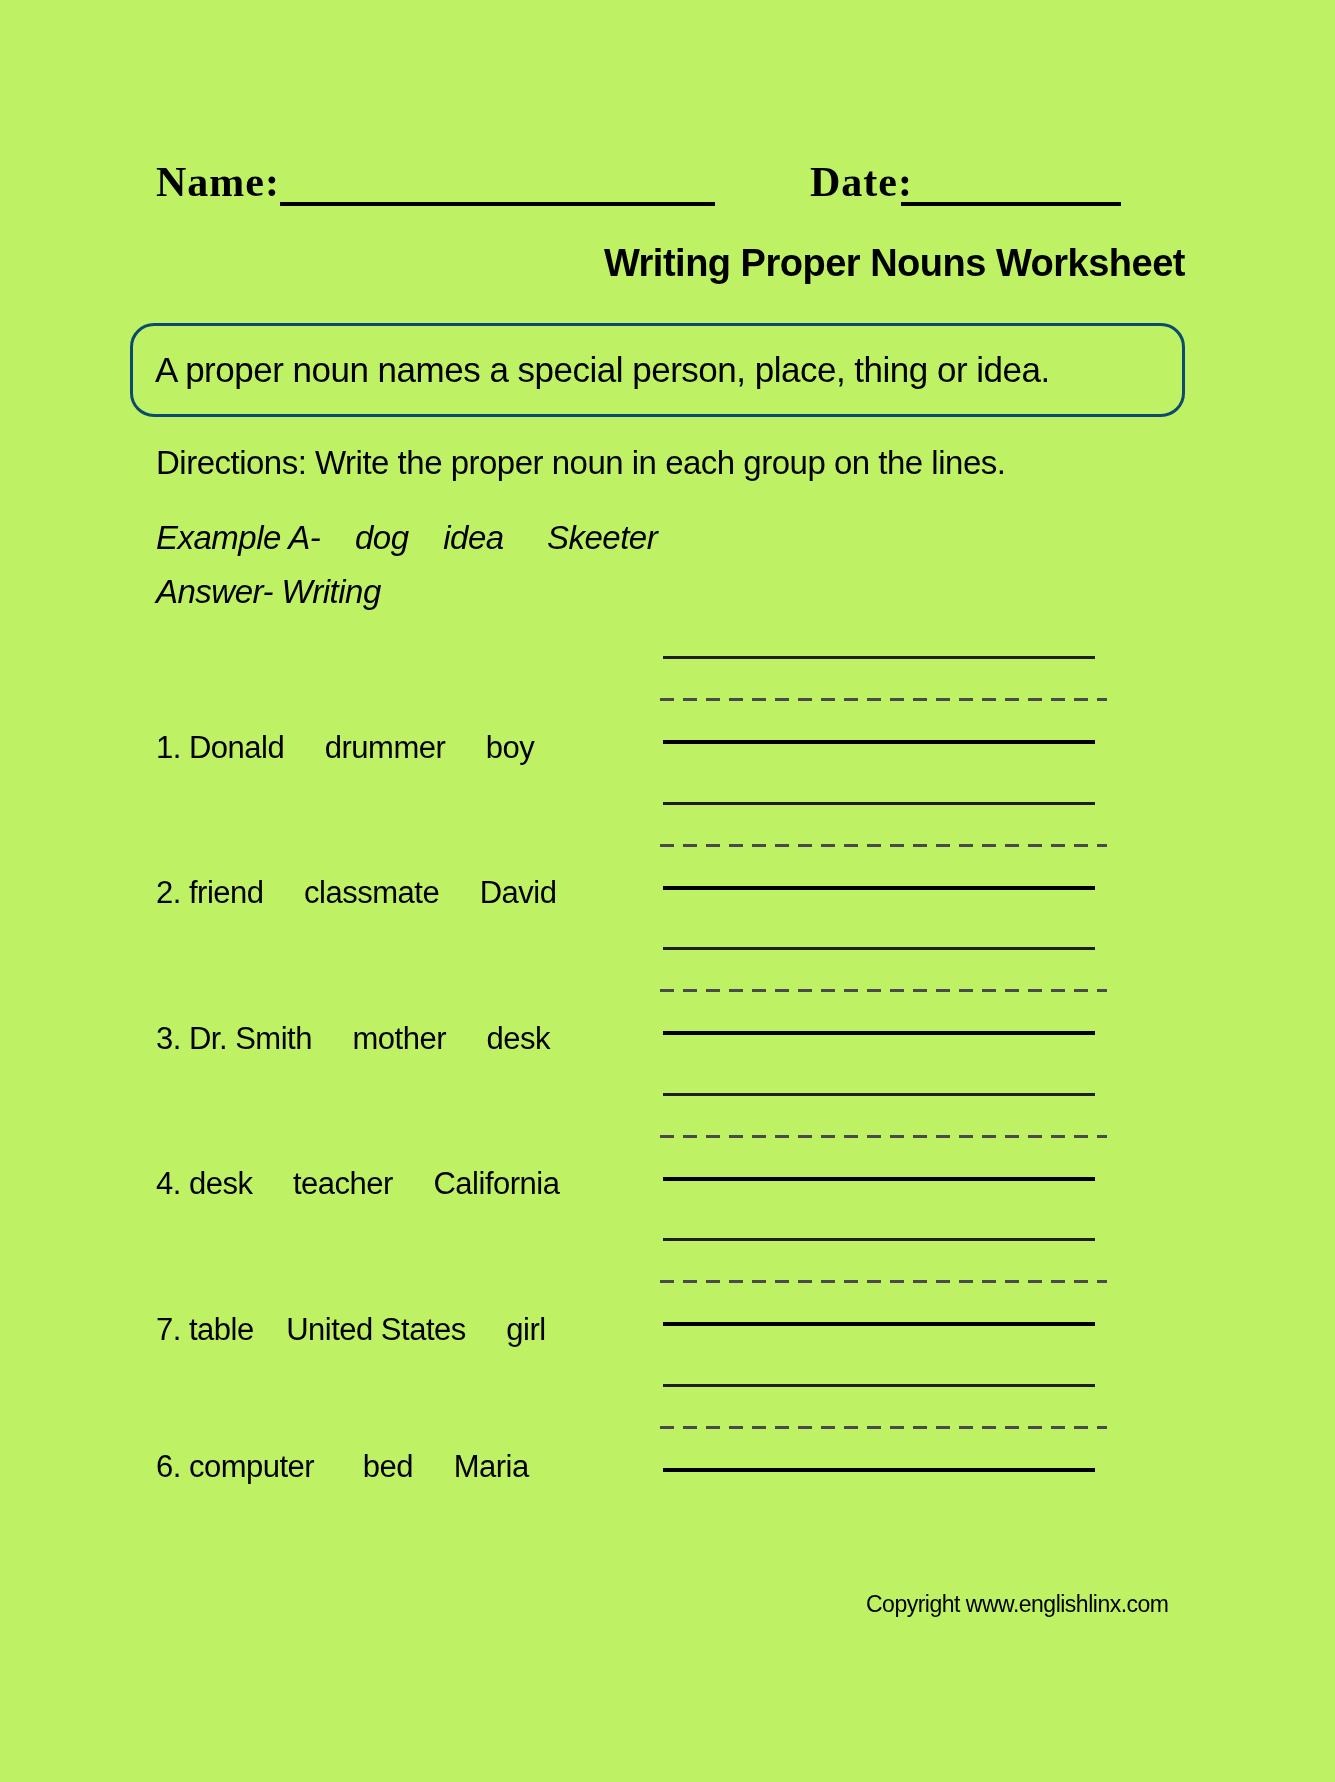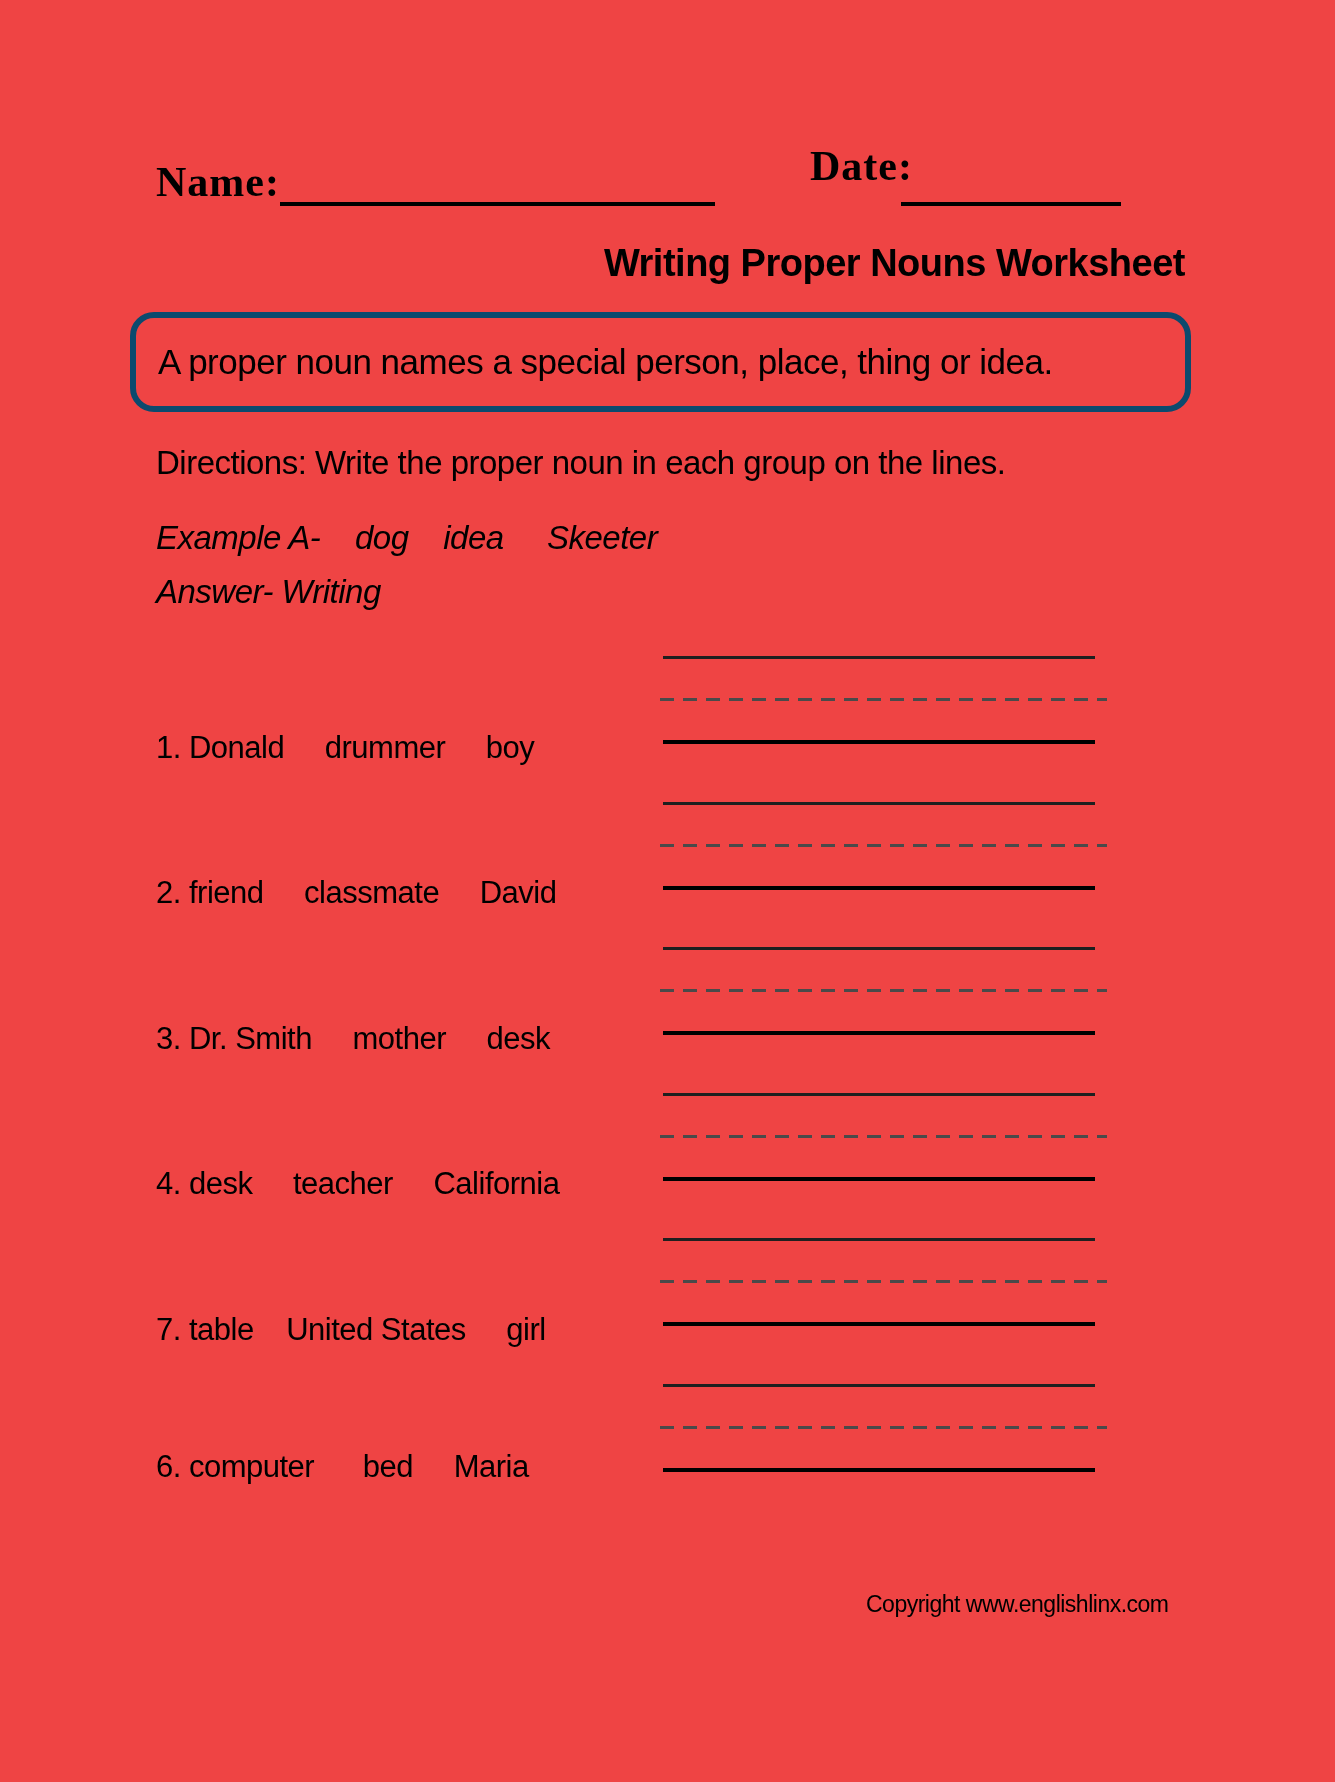--- a/index.html
+++ b/index.html
@@ -4,21 +4,21 @@
 <style>
   html, body {
     margin: 0;
     padding: 0;
     background: #ffffff;
   }
   .page {
     position: relative;
     width: 1335px;
     height: 1782px;
-    background: #ef4444;
+    background: #bef264;
     font-family: "Liberation Sans", sans-serif;
     color: #000000;
     overflow: hidden;
   }
   .abs { position: absolute; }
 
   .header-label {
     font-family: "Liberation Serif", serif;
     font-weight: bold;
     font-size: 42px;
@@ -34,24 +34,24 @@
     top: 242px;
     width: 1055px;
     text-align: right;
     font-size: 38px;
     font-weight: bold;
     letter-spacing: -0.5px;
   }
 
   .definition-box {
     left: 130px;
-    top: 312px;
+    top: 323px;
     width: 1049px;
     height: 88px;
-    border: 6px solid #0c4a6e;
+    border: 3px solid #0c4a6e;
     border-radius: 24px;
     display: flex;
     align-items: center;
   }
   .definition-text {
     padding-left: 22px;
     font-size: 35px;
     letter-spacing: -0.5px;
   }
 
@@ -100,21 +100,21 @@
   }
 </style>
 </head>
 <body>
 
 <div class="page">
 
   <div class="abs header-label" style="left:156px; top:158px;">Name:</div>
   <div class="abs write-line" style="left:280px; top:202px; width:435px;"></div>
 
-  <div class="abs header-label" style="left:810px; top:142px;">Date:</div>
+  <div class="abs header-label" style="left:810px; top:158px;">Date:</div>
   <div class="abs write-line" style="left:901px; top:202px; width:220px;"></div>
 
   <div class="abs title">Writing Proper Nouns Worksheet</div>
 
   <div class="abs definition-box">
     <span class="definition-text">A proper noun names a special person, place, thing or idea.</span>
   </div>
 
   <div class="abs directions">Directions: Write the proper noun in each group on the lines.</div>
 

